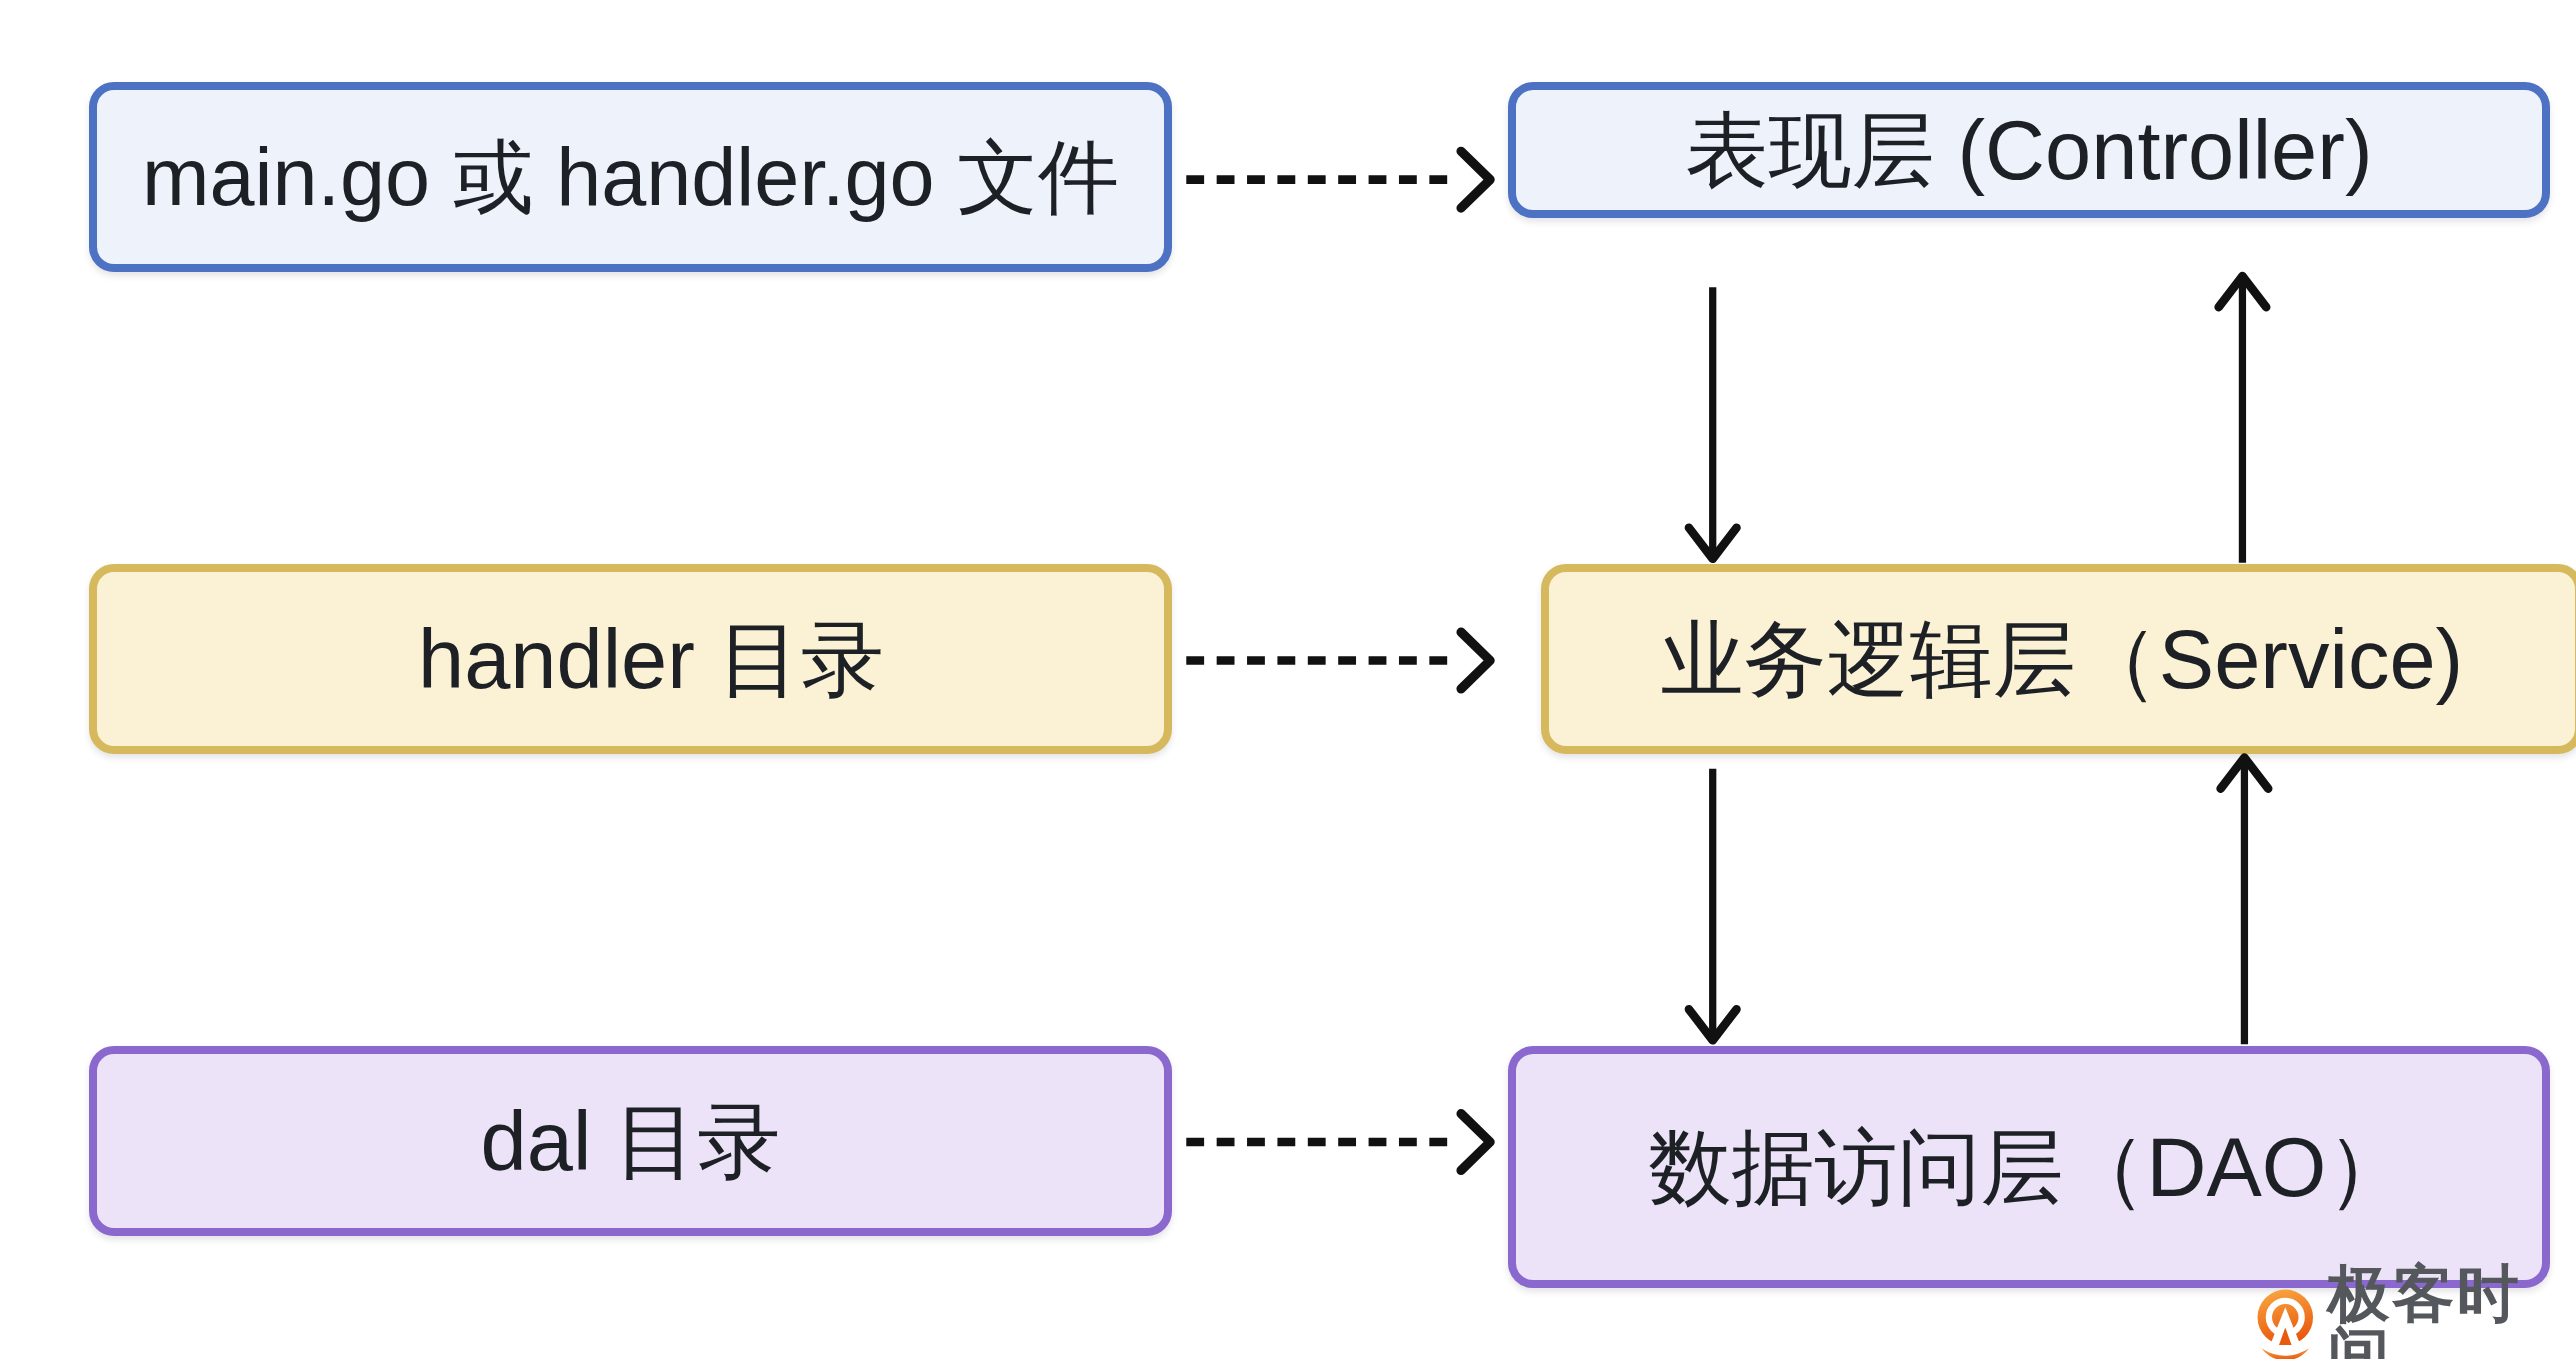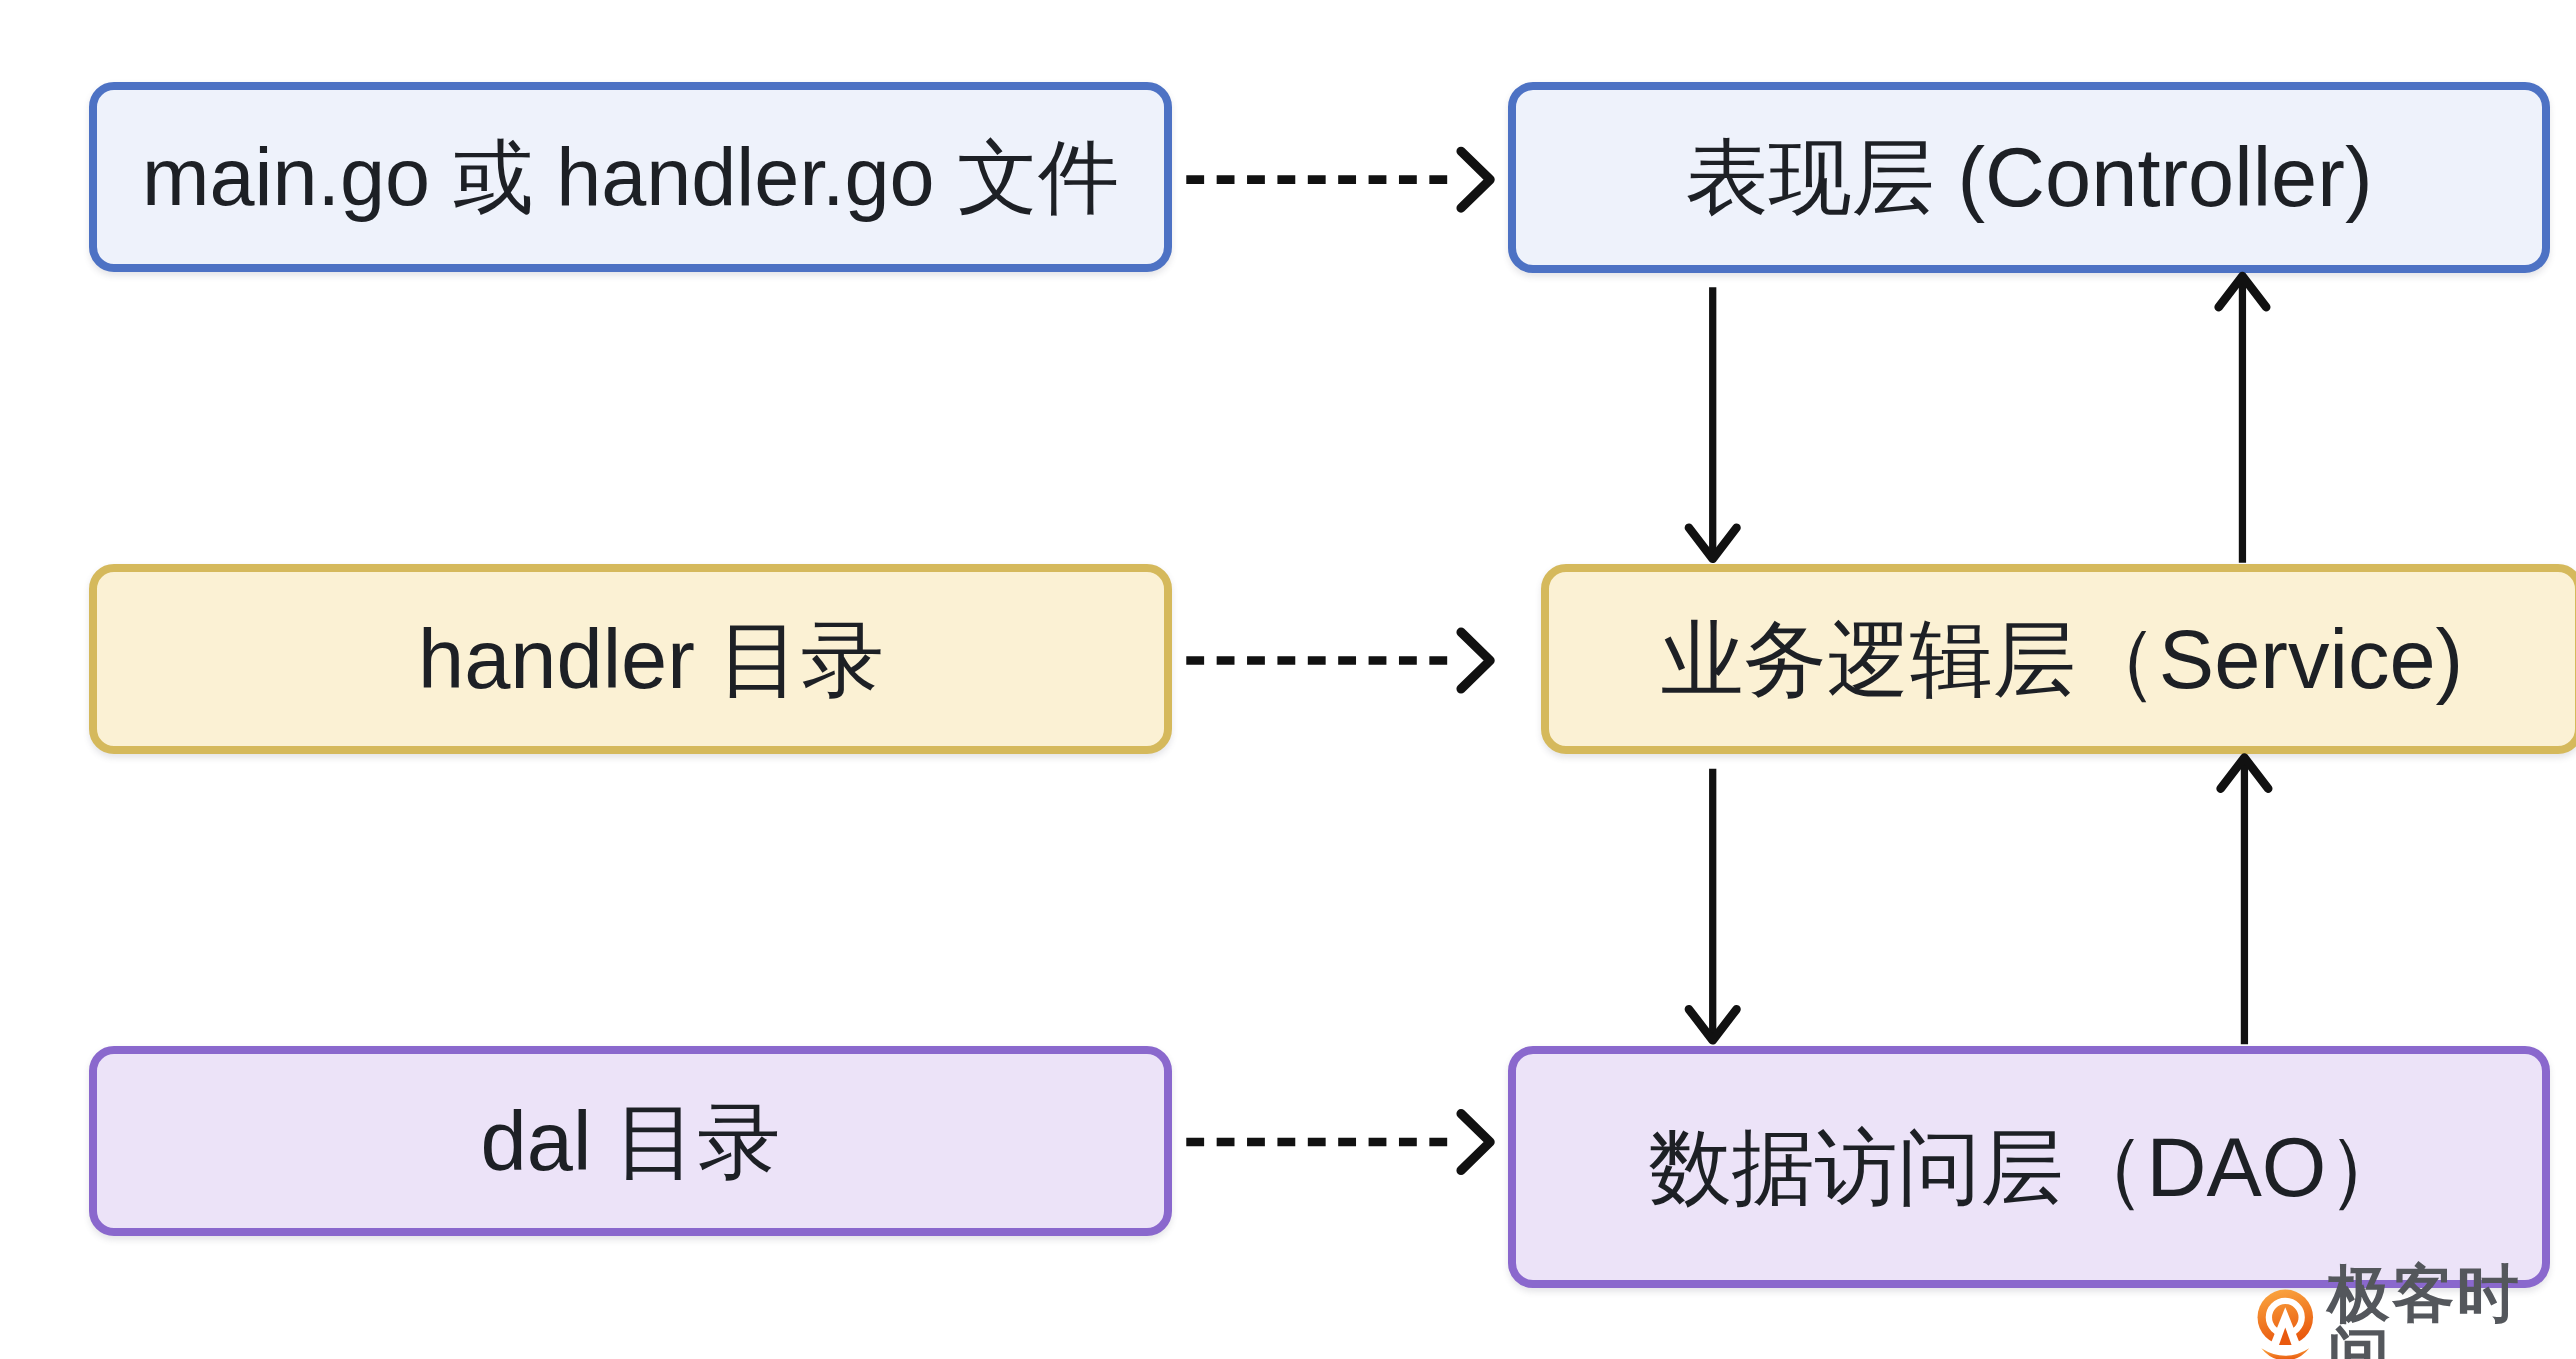--- a/index.html
+++ b/index.html
@@ -20,21 +20,21 @@
     line-height:1;
     color:#1d2025;
     white-space:nowrap;
     box-shadow:0 3.3px 6.6px rgba(70,70,90,.14);
   }
   .node.blue  {border-color:#4d72c4;background:#eef2fb;}
   .node.yellow{border-color:#d5b95c;background:#fbf1d4;}
   .node.purple{border-color:#8a68cd;background:#ece3f8;}
 
   #n-main      {left:89px; top:82px;  width:1083px;height:190px;font-size:81px;}
-  #n-controller{left:1508px;top:82px;  width:1042px;height:191px;}
+  #n-controller{left:1508px;top:82px;  width:1042px;height:136px;}
   #n-handler   {left:89px; top:564px;  width:1083px;height:190px;padding-left:41px;}
   #n-service   {left:1508px;top:564px;  width:1042px;height:190px;margin-left:33px;}
   #n-dal       {left:89px; top:1046px; width:1083px;height:190px;}
   #n-dao       {left:1508px;top:1046px; width:1042px;height:242px;}
 
   .edges{position:absolute;left:0;top:0;width:2576px;height:1360px;pointer-events:none;}
   .edge-shaft{stroke:#111111;fill:none;}
   .edge-head {stroke:#111111;fill:none;stroke-linecap:round;stroke-linejoin:round;}
 
   .brand{

